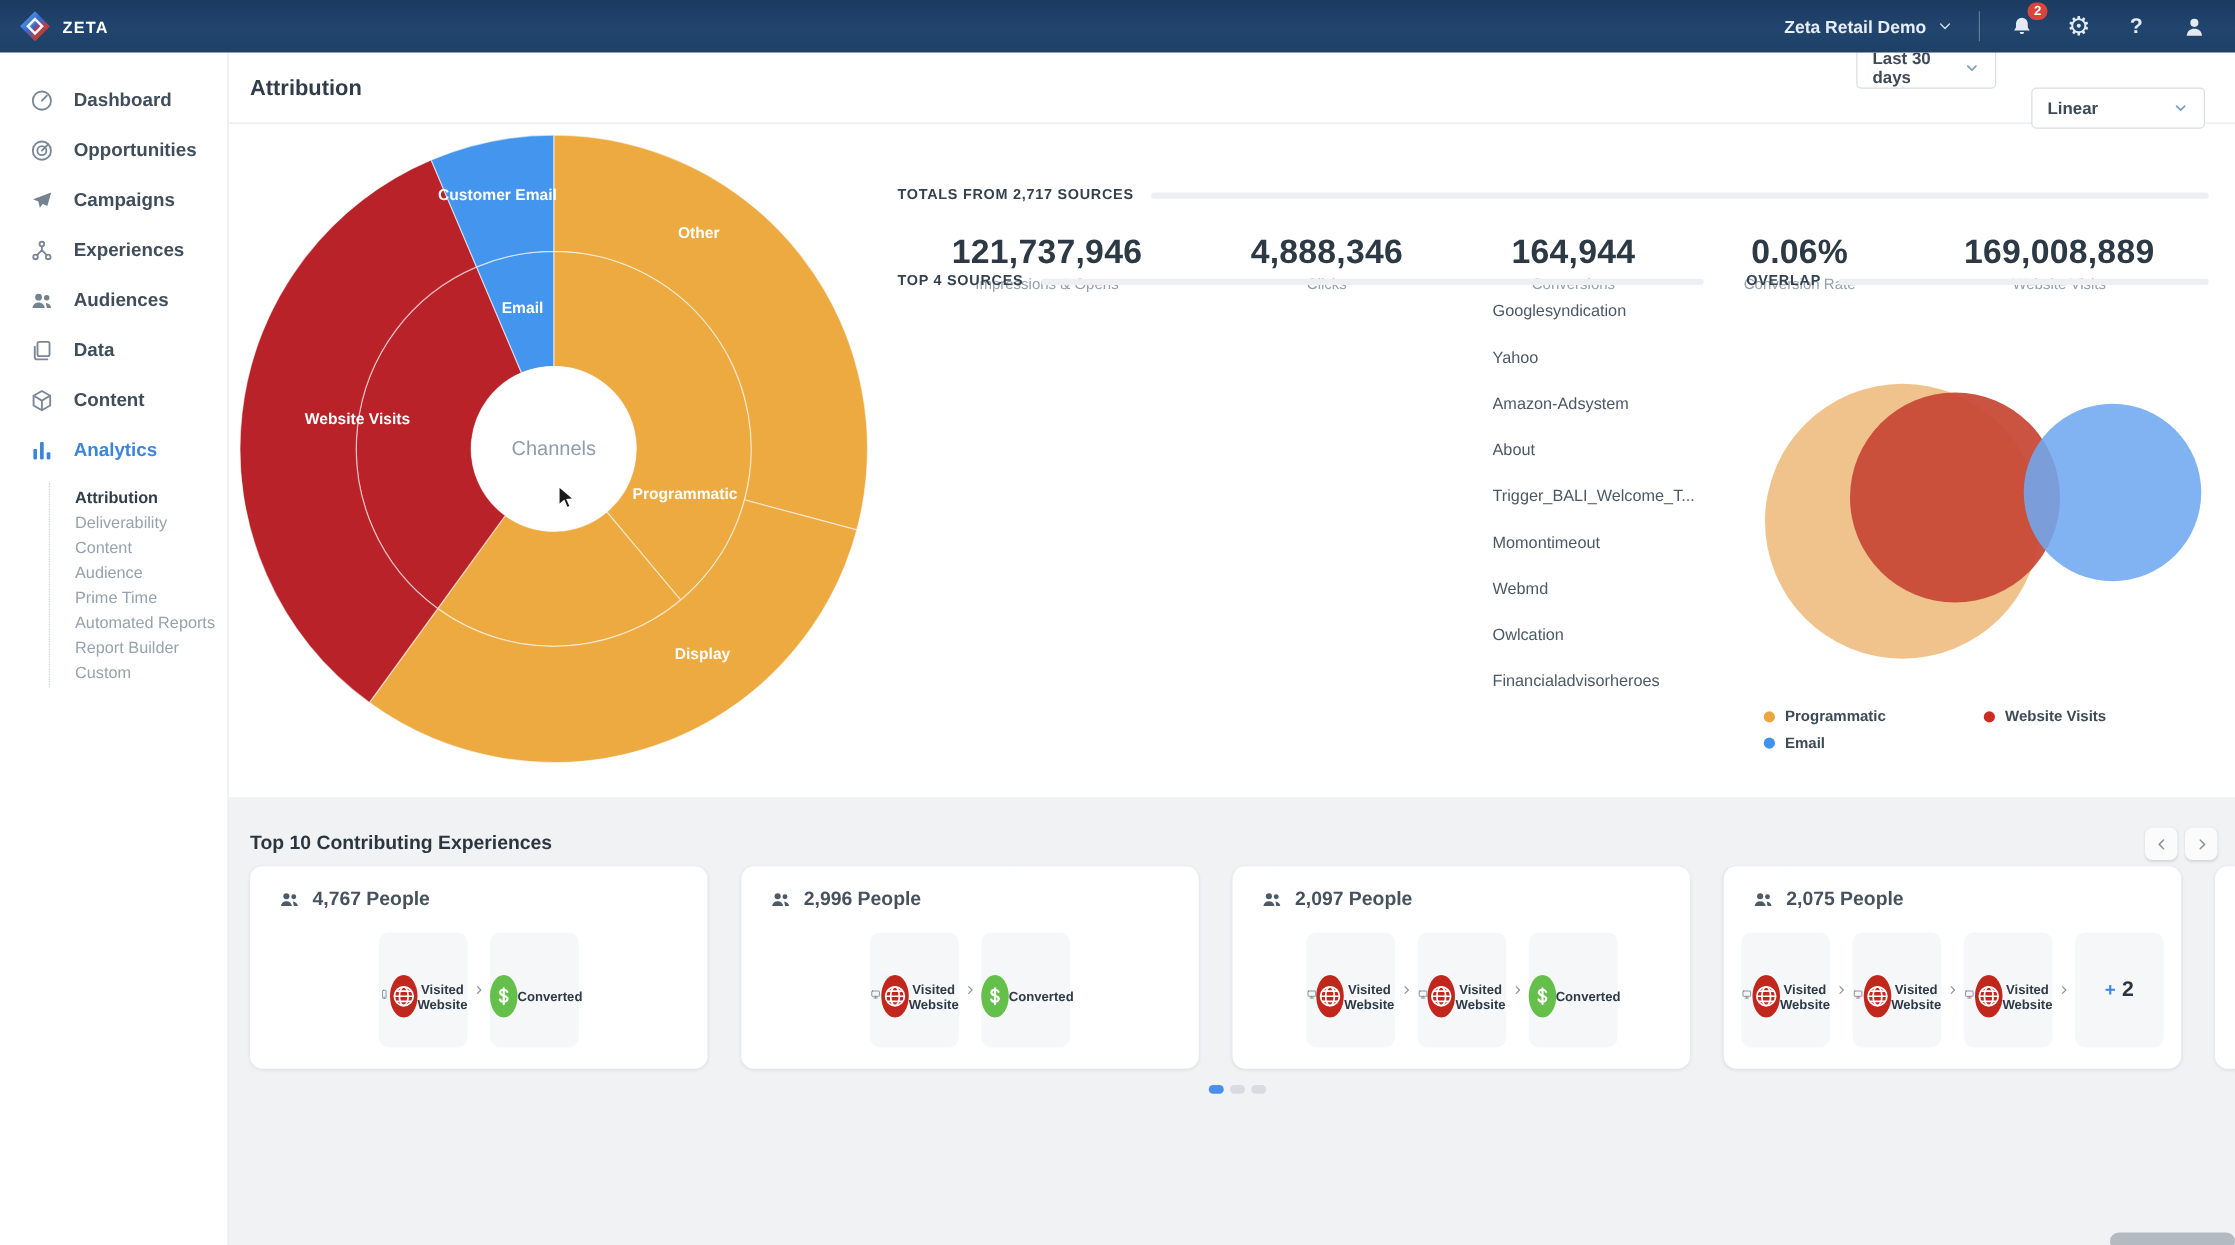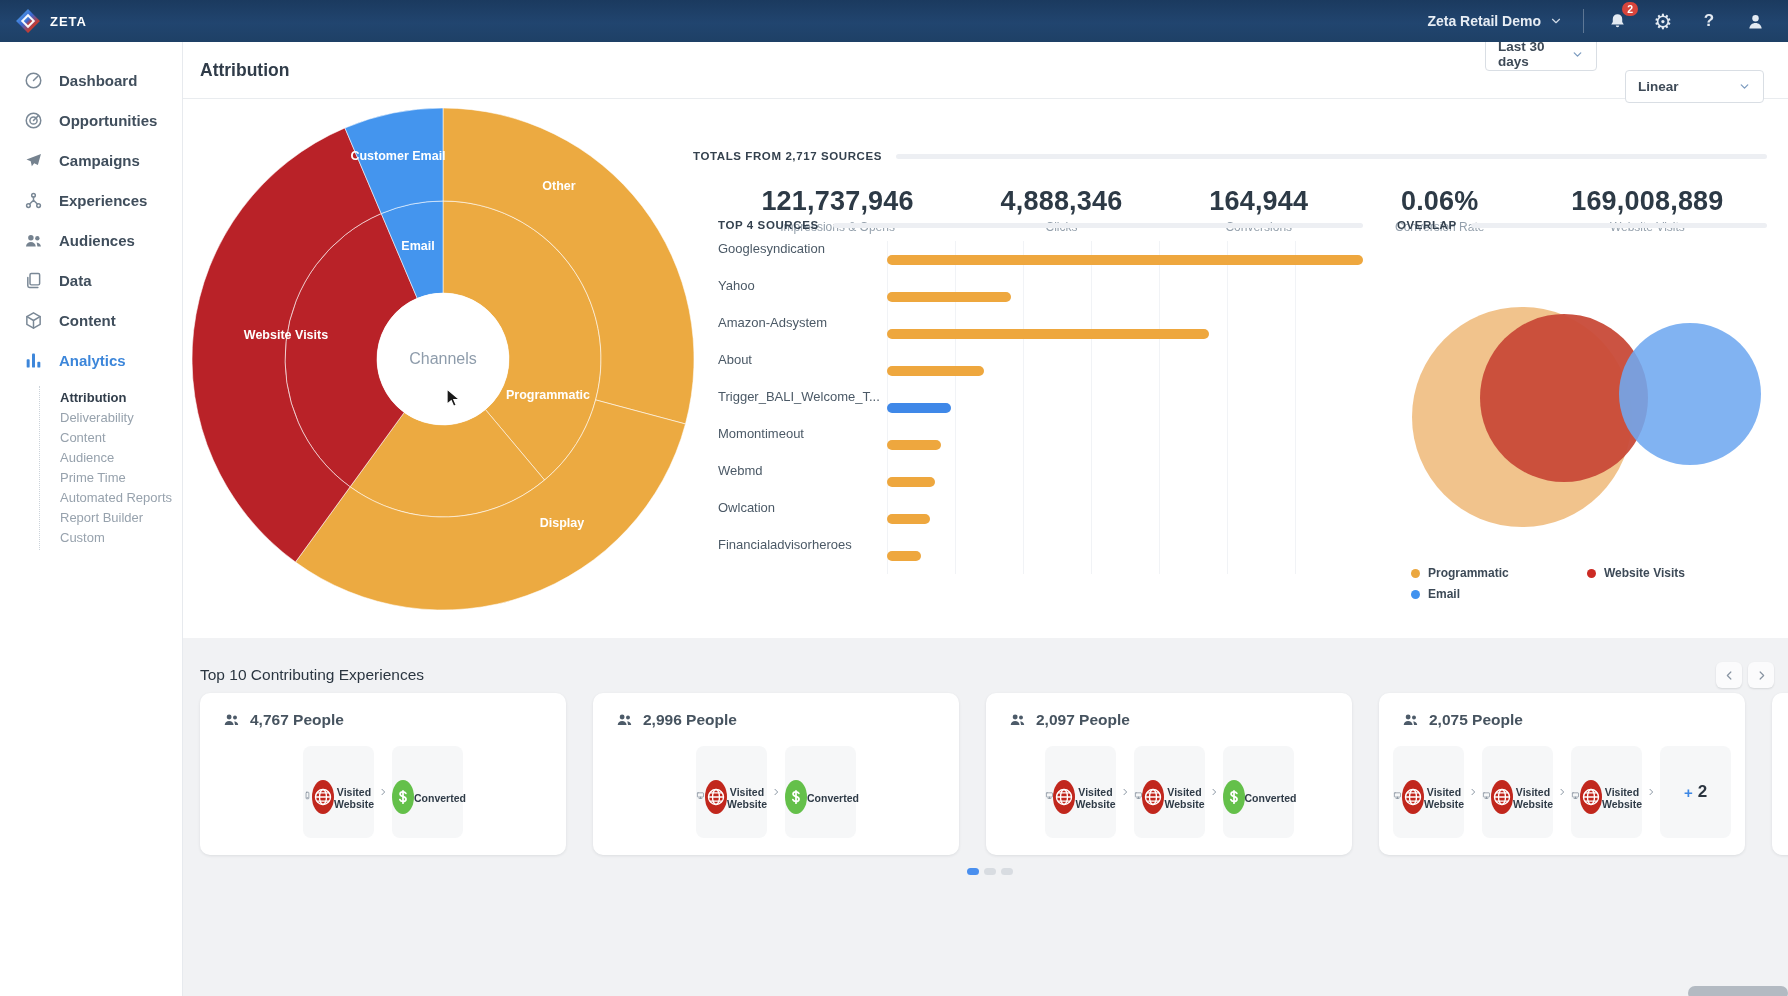--- a/index.html
+++ b/index.html
@@ -41,48 +41,48 @@
   .dropdown{display:flex;align-items:center;justify-content:space-between;height:33px;
     border:1px solid #d9dee4;border-radius:4px;background:#fff;padding:0 12px;cursor:pointer;
     font-size:13.5px;color:#3e4a57;font-weight:600;box-sizing:border-box;}
   .dd-range{width:112px;} .dd-model{width:139px;margin-top:32px;}
 
   .panel-top{position:absolute;top:56px;left:0;right:0;height:540px;background:#fff;
     border-bottom:1px solid #e6e9ec;}
   .sec-header{position:absolute;display:flex;align-items:center;height:16px;}
   .sec-header .sec-label{font-size:11.5px;font-weight:700;letter-spacing:.6px;color:#34414e;white-space:nowrap;}
   .sec-header .rule{flex:1;height:5px;background:#edeff3;border-radius:3px;margin-left:14px;}
-  .totals-h{top:50px;left:510px;right:21px;}
+  .totals-h{top:50px;left:535px;right:21px;}
   .sources-h{top:119px;left:535px;width:645px;}
   .overlap-h{top:119px;left:1214px;right:21px;}
 
   .stats{position:absolute;top:88px;left:535px;right:21px;display:flex;justify-content:space-around;}
   .stat{text-align:center;}
   .stat-value{font-size:27px;font-weight:700;color:#2d3a46;letter-spacing:.2px;}
   .stat-label{font-size:12px;color:#94a0ac;margin-top:3px;}
 
   #sunburst{position:absolute;top:4px;left:0;width:520px;height:536px;}
   #cursor{position:absolute;left:262px;top:290px;width:20px;height:22px;z-index:9;}
 
   #bars{position:absolute;top:143px;left:535px;width:645px;}
-  .bar-row{display:flex;align-items:flex-start;height:37px;}
+  .bar-row{display:flex;align-items:flex-end;height:37px;flex-direction:column;}
   .bar-label{width:169px;font-size:13px;color:#4b5966;white-space:nowrap;overflow:hidden;}
   .bar-track{flex:1;height:37px;position:relative;
     background:repeating-linear-gradient(90deg,#f1f3f6 0 1px,transparent 1px 68px);}
   .bar-fill{position:absolute;top:13.5px;left:0;height:10px;border-radius:5px;}
 
   #venn{position:absolute;top:144px;left:1200px;width:405px;height:320px;}
   #legend{position:absolute;top:468px;left:1228px;display:grid;grid-template-columns:176px auto;
     grid-row-gap:7px;}
   .legend-item{display:flex;align-items:center;gap:8px;font-size:12px;font-weight:600;color:#3d4a57;}
   .legend-dot{width:9px;height:9px;border-radius:50%;}
 
   
   .panel-bottom{position:absolute;top:596px;left:0;right:0;bottom:0;background:#f1f2f4;}
-  .exp-title{position:absolute;left:17px;top:28px;margin:0;font-size:15.5px;font-weight:400;color:#2b3641;}
+  .exp-title{position:absolute;left:17px;top:28px;margin:0;font-size:15.5px;font-weight:700;color:#2b3641;}
   .pager{position:absolute;top:24px;width:26px;height:26px;border:none;border-radius:6px;background:#fbfbfc;
     box-shadow:0 1px 2px rgba(40,50,60,.14);display:flex;align-items:center;justify-content:center;cursor:pointer;}
   .pager.prev{right:46px;} .pager.next{right:14px;}
   #cards{position:absolute;left:17px;top:55px;right:-400px;display:flex;gap:27px;}
   .card{width:366px;height:162px;background:#fff;border-radius:10px;flex:0 0 auto;position:relative;
     box-shadow:0 1px 3px rgba(40,50,60,.10);}
   .card-people{position:absolute;top:17px;left:22px;display:flex;align-items:center;gap:9px;
     font-size:15.5px;font-weight:600;color:#46535f;}
   .tiles{position:absolute;top:53px;left:0;right:0;display:flex;justify-content:center;align-items:center;gap:4px;}
   .tile{width:71px;height:92px;background:#f6f7f8;border-radius:8px;display:flex;flex-direction:row;

